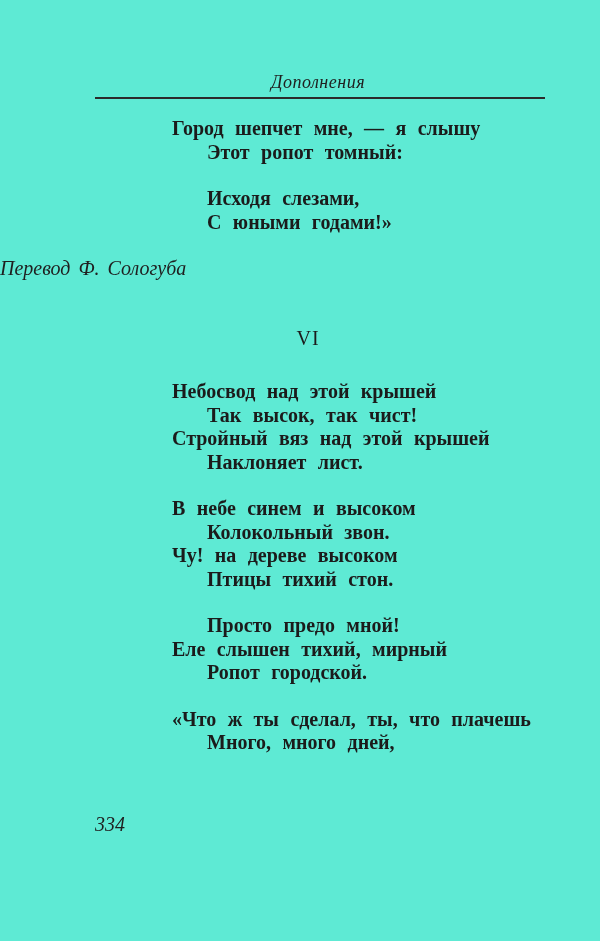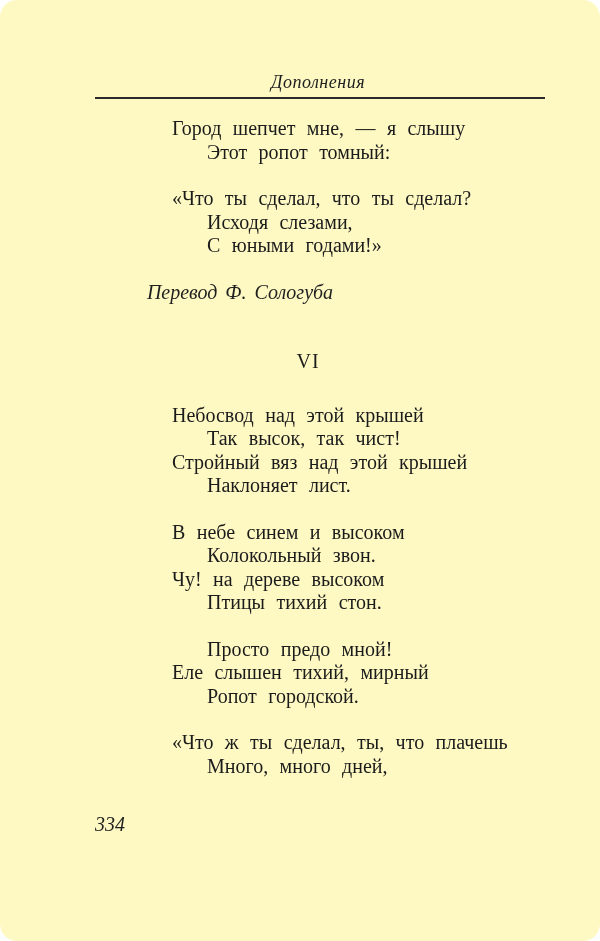--- a/index.html
+++ b/index.html
@@ -4,25 +4,24 @@
 <style>
   html, body {
     margin: 0;
     padding: 0;
     background: #ffffff;
   }
   .page {
     position: relative;
     width: 600px;
     height: 941px;
-    background: #fef9c3;
+    background: #5eead4;
     font-family: "Liberation Serif", "DejaVu Serif", serif;
     color: #1b1b1b;
     overflow: hidden;
-    border-radius: 17px;
   }
   .running-head {
     padding-top: 72px;
     text-align: center;
     padding-left: 36px;
     font-style: italic;
     font-size: 18px;
     letter-spacing: 0.5px;
     color: #1f1f1f;
   }
@@ -35,30 +34,31 @@
     border-top: 2px solid #2b2b2b;
   }
   .poem {
     margin-top: 24px;
     font-size: 20px;
     line-height: 23.5px;
     word-spacing: 0.32em;
   }
   .stanza {
     margin: 0 0 23px 172px;
+    font-weight: bold;
   }
   .line {
     white-space: nowrap;
   }
   .line.indent {
     padding-left: 35px;
   }
   .attribution {
     margin-top: 17px;
-    text-align: center;
+    text-align: left;
     margin-right: 120px;
     font-style: italic;
     font-size: 20px;
     word-spacing: 0.15em;
     color: #1f1f1f;
   }
   .section-number {
     margin-top: 46px;
     margin-bottom: 30px;
     text-align: center;
@@ -86,21 +86,20 @@
   <div class="head-rule"></div>
 
   <div class="poem">
 
     <div class="stanza">
       <div class="line">Город шепчет мне, — я слышу</div>
       <div class="line indent">Этот ропот томный:</div>
     </div>
 
     <div class="stanza">
-      <div class="line">«Что ты сделал, что ты сделал?</div>
       <div class="line indent">Исходя слезами,</div>
       <div class="line indent">С юными годами!»</div>
     </div>
 
     <div class="attribution">Перевод Ф. Сологуба</div>
 
     <div class="section-number">VI</div>
 
     <div class="stanza">
       <div class="line">Небосвод над этой крышей</div>

